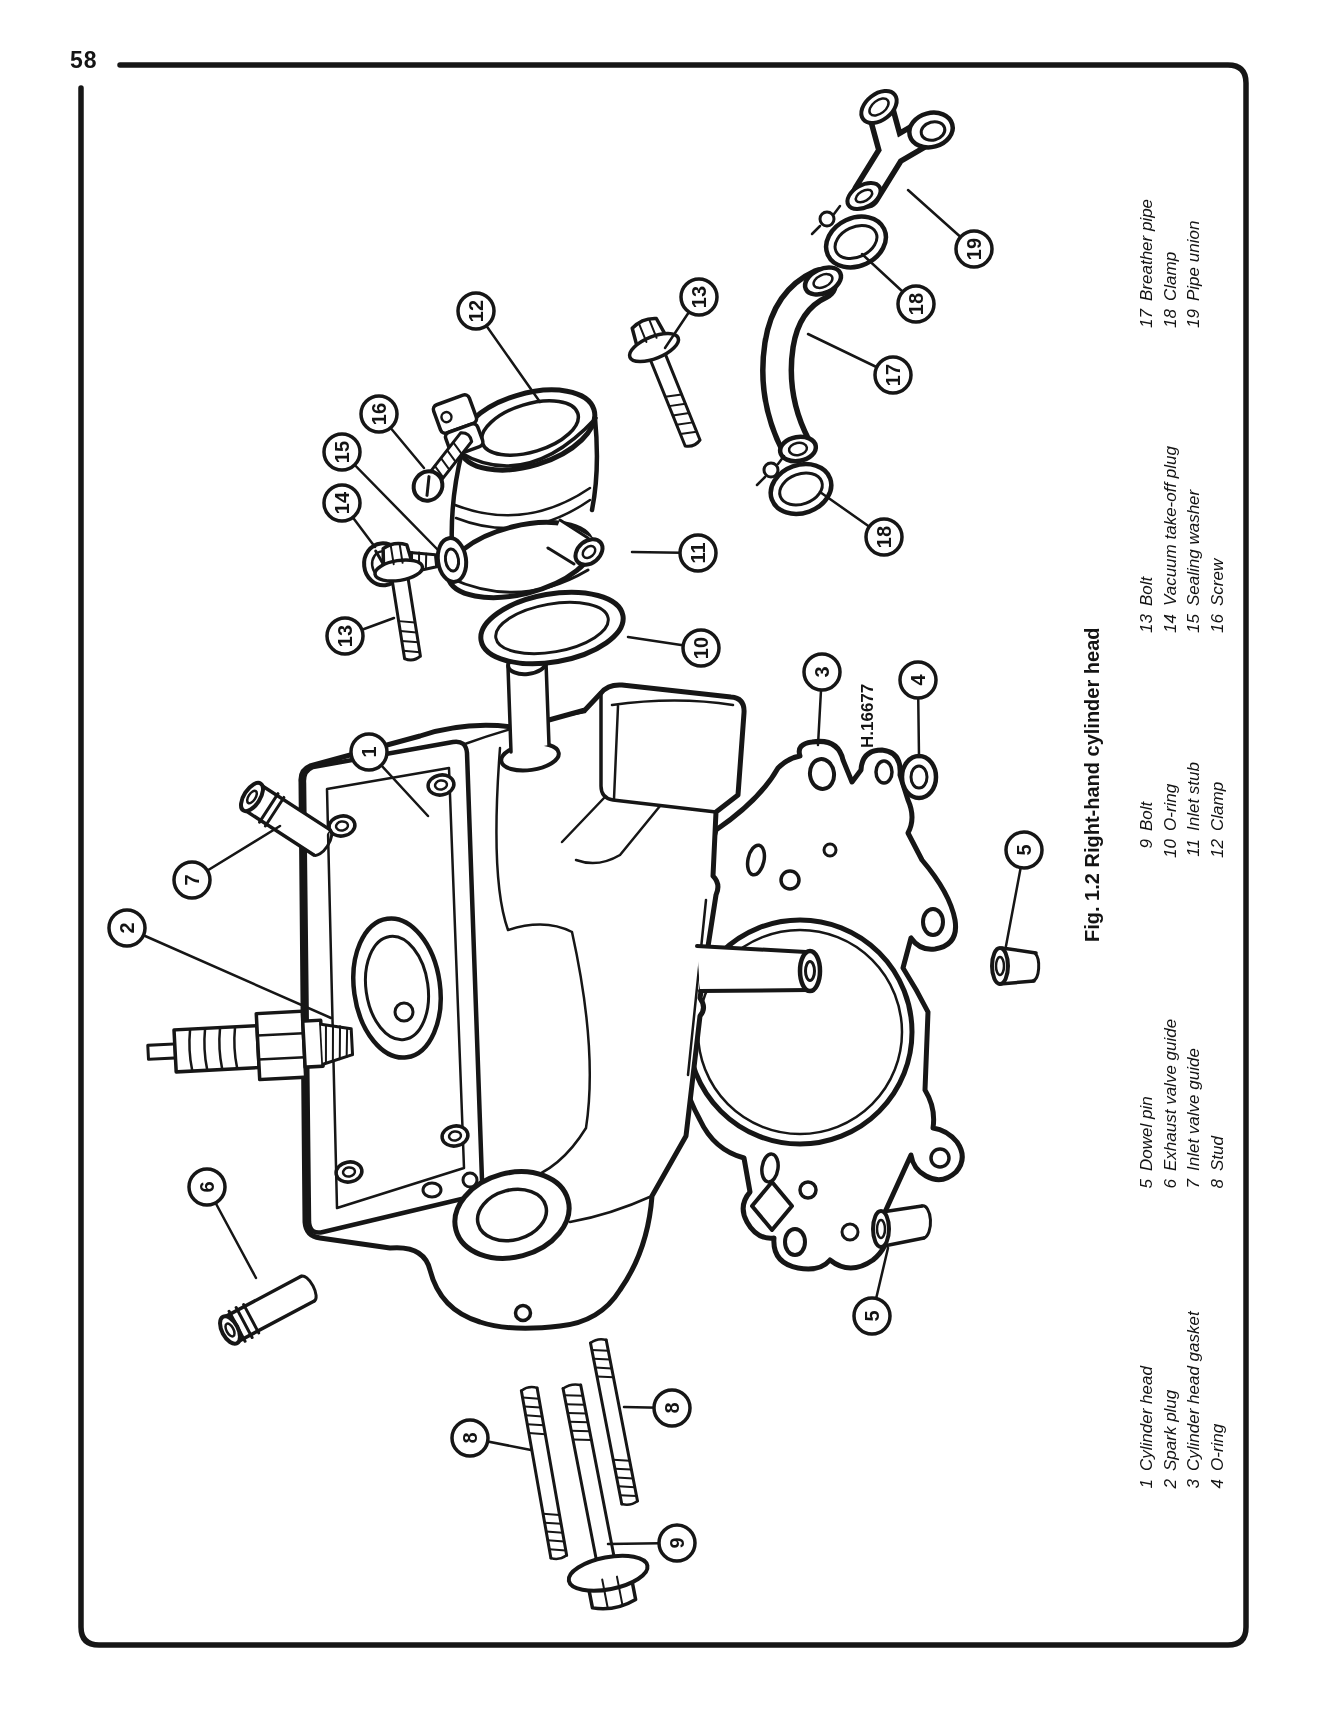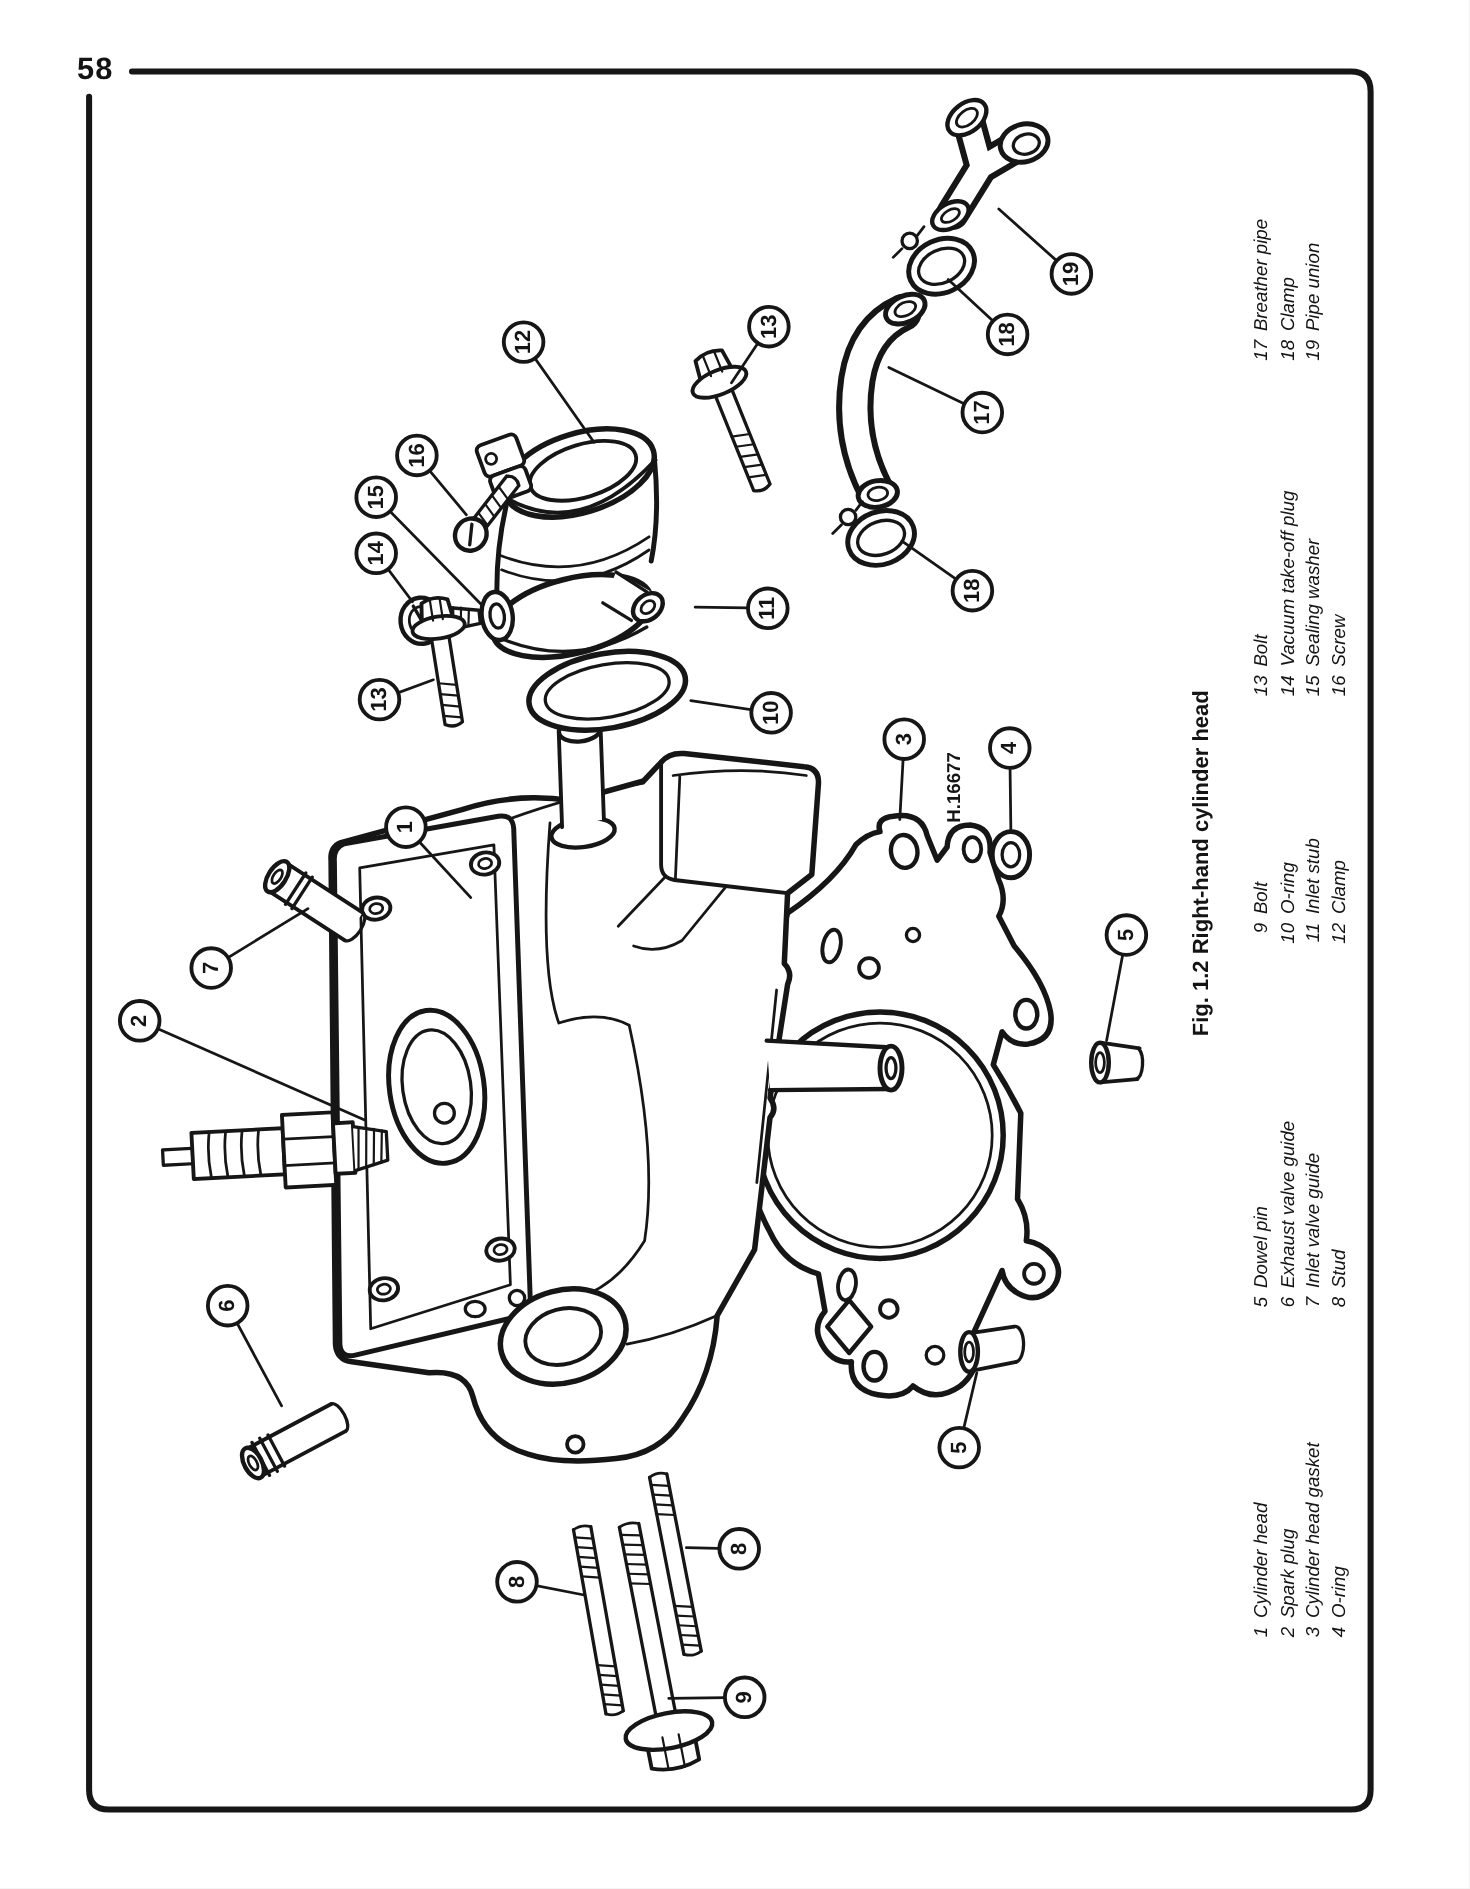--- a/index.html
+++ b/index.html
@@ -1,18 +1,18 @@
 <!DOCTYPE html>
 <html><head>
 <meta charset="utf-8">
 <style>
   html,body{margin:0;padding:0;background:#e8e8e8;}
   .page{position:relative;width:1336px;height:1717px;background:#ffffff;overflow:hidden;
         font-family:"Liberation Sans",sans-serif;color:#141414;}
-  .pageno{position:absolute;left:70px;top:47px;font-size:28px;font-weight:bold;letter-spacing:1px;}
+  .pageno{position:absolute;left:70px;top:47px;font-size:23px;font-weight:bold;letter-spacing:1px;}
   svg.fig{position:absolute;left:0;top:0;}
   svg.fig *{vector-effect:none;}
   .ln{stroke:#161616;fill:none;stroke-linecap:round;stroke-linejoin:round;}
   .s6{stroke-width:5.5}.s5{stroke-width:5}.s45{stroke-width:4.5}.s4{stroke-width:4}
   .s35{stroke-width:3.5}.s3{stroke-width:3}.s25{stroke-width:2.5}.s2{stroke-width:2}
   .wf{fill:#ffffff}
   .tube{stroke:#161616;fill:none;stroke-linecap:round;stroke-linejoin:round;}
   .core{stroke:#ffffff;fill:none;stroke-linecap:round;stroke-linejoin:round;}
   .bal circle{fill:#ffffff;stroke:#161616;stroke-width:3.5;}
   .bal text{font-family:"Liberation Sans",sans-serif;font-size:20px;font-weight:bold;fill:#141414;

